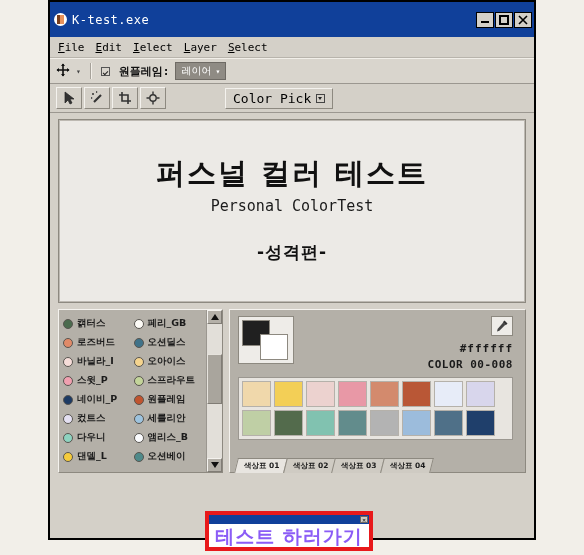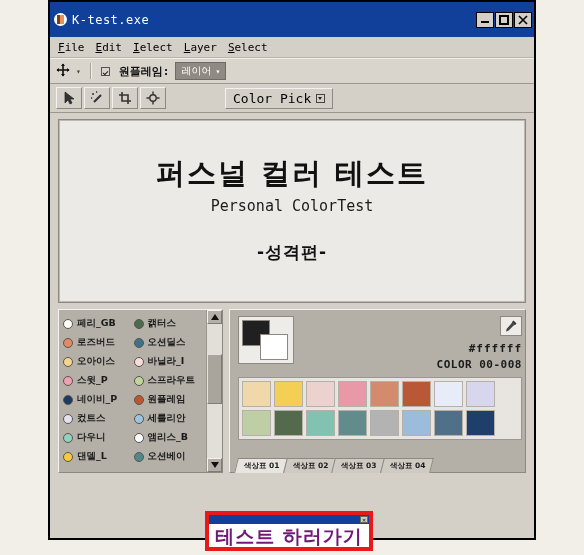--- a/index.html
+++ b/index.html
@@ -202,21 +202,21 @@
     box-sizing:border-box;
   }
   
   #swatch-panel{
     flex:1 1 auto;height:164px;
     background:#b4b0a8;
     border:1px solid #8d8980;
     border-top-color:#f4f2ee;border-left-color:#f4f2ee;
     box-sizing:border-box;
     display:flex;flex-direction:column;
-    padding:6px 3px 0 8px;position:relative;
+    padding:6px 12px 0 8px;position:relative;
   }
   #swatch-top{display:flex;align-items:flex-start;}
   #fgbg{
     width:56px;height:48px;position:relative;
     background:#eeece8;border:1px solid #8d8980;flex:0 0 auto;
     box-sizing:border-box;
   }
   #fg-sq{
     position:absolute;left:3px;top:3px;width:28px;height:26px;
     background:#202020;border:1px solid #8d8980;box-sizing:border-box;
@@ -282,21 +282,21 @@
     height:9px;background:#10409a;display:flex;align-items:center;
     justify-content:flex-end;padding-right:1px;flex:0 0 auto;
   }
   #cta-close{
     width:8px;height:7px;background:#cfcbc3;border:1px solid #6b6862;
     display:flex;align-items:center;justify-content:center;
     font-size:6px;line-height:1;color:#000;box-sizing:border-box;
   }
   #cta-label{
     flex:1 1 auto;display:flex;align-items:center;justify-content:center;
-    font-size:19px;font-weight:bold;color:#701a75;letter-spacing:1px;
+    font-size:19px;font-weight:bold;color:#8b5cf6;letter-spacing:1px;
     font-family:"DejaVu Sans",sans-serif;
   }
 </style>
 </head>
 <body>
 
 <div id="app-window">
 
   <div id="titlebar">
     <div id="app-icon"></div>
@@ -378,42 +378,42 @@
       <div id="canvas-subtitle">Personal ColorTest</div>
       <div id="canvas-section">-성격편-</div>
     </div>
   </div>
 
   <div id="lower">
 
     <div id="colorlist-panel">
       <div id="colorlist-grid">
         <div class="color-entry">
+            <span class="color-dot" style="background: rgb(75, 107, 78);"></span>
+            <span>캙터스</span>
+          </div>
+        <div class="color-entry">
             <span class="color-dot" style="background: rgb(253, 251, 246);"></span>
             <span>페리_GB</span>
           </div>
         <div class="color-entry">
-            <span class="color-dot" style="background: rgb(75, 107, 78);"></span>
-            <span>캙터스</span>
-          </div>
-        <div class="color-entry">
             <span class="color-dot" style="background: rgb(224, 138, 104);"></span>
             <span>로즈버드</span>
           </div>
         <div class="color-entry">
             <span class="color-dot" style="background: rgb(63, 114, 137);"></span>
             <span>오션딜스</span>
           </div>
         <div class="color-entry">
+            <span class="color-dot" style="background: rgb(246, 221, 217);"></span>
+            <span>바닐라_I</span>
+          </div>
+        <div class="color-entry">
             <span class="color-dot" style="background: rgb(245, 212, 142);"></span>
             <span>오아이스</span>
-          </div>
-        <div class="color-entry">
-            <span class="color-dot" style="background: rgb(246, 221, 217);"></span>
-            <span>바닐라_I</span>
           </div>
         <div class="color-entry">
             <span class="color-dot" style="background: rgb(240, 160, 176);"></span>
             <span>스윗_P</span>
           </div>
         <div class="color-entry">
             <span class="color-dot" style="background: rgb(195, 212, 154);"></span>
             <span>스프라우트</span>
           </div>
         <div class="color-entry">

